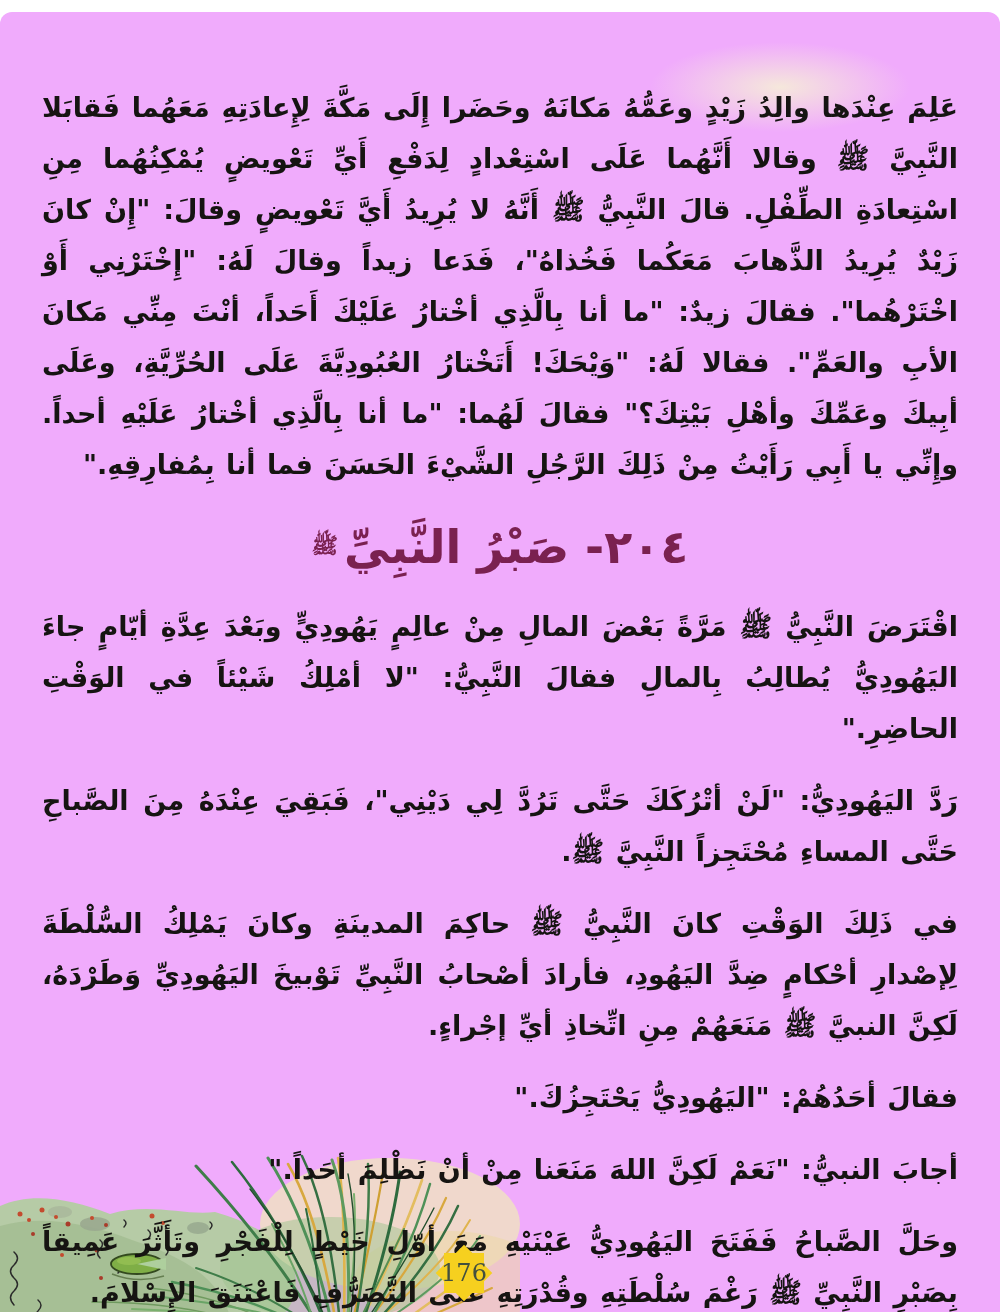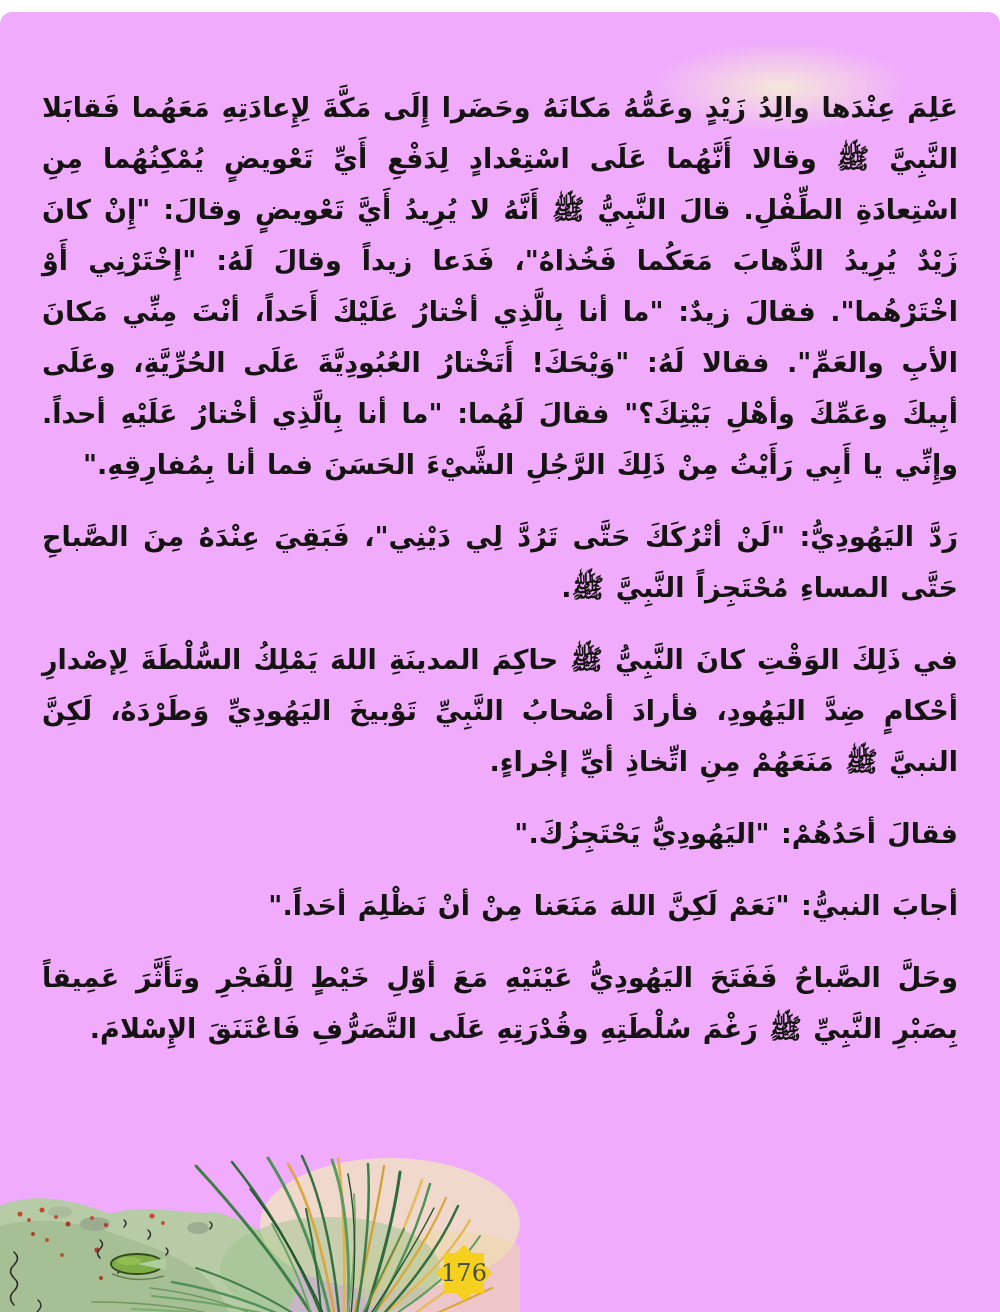--- a/index.html
+++ b/index.html
@@ -84,23 +84,25 @@
 </head>
 <body>
 
 <div class="page">
 
   <div class="cream-smudge"></div>
 
   <div class="text-area">
     <p class="para">عَلِمَ عِنْدَها والِدُ زَيْدٍ وعَمُّهُ مَكانَهُ وحَضَرا إِلَى مَكَّةَ لِإِعادَتِهِ مَعَهُما فَقابَلا النَّبِيَّ ﷺ وقالا أَنَّهُما عَلَى اسْتِعْدادٍ لِدَفْعِ أَيِّ تَعْويضٍ يُمْكِنُهُما مِنِ اسْتِعادَةِ الطِّفْلِ. قالَ النَّبِيُّ ﷺ أَنَّهُ لا يُرِيدُ أَيَّ تَعْويضٍ وقالَ: "إِنْ كانَ زَيْدٌ يُرِيدُ الذَّهابَ مَعَكُما فَخُذاهُ"، فَدَعا زيداً وقالَ لَهُ: "إِخْتَرْنِي أَوْ اخْتَرْهُما". فقالَ زيدٌ: "ما أنا بِالَّذِي أخْتارُ عَلَيْكَ أَحَداً، أنْتَ مِنِّي مَكانَ الأبِ والعَمِّ". فقالا لَهُ: "وَيْحَكَ! أَتَخْتارُ العُبُودِيَّةَ عَلَى الحُرِّيَّةِ، وعَلَى أبِيكَ وعَمِّكَ وأهْلِ بَيْتِكَ؟" فقالَ لَهُما: "ما أنا بِالَّذِي أخْتارُ عَلَيْهِ أحداً. وإِنِّي يا أَبِي رَأَيْتُ مِنْ ذَلِكَ الرَّجُلِ الشَّيْءَ الحَسَنَ فما أنا بِمُفارِقِهِ."</p>
 
-
+    <h1 class="heading"><span>٢٠٤- صَبْرُ النَّبِيِّ</span><span class="honorific">ﷺ</span></h1>
+
+    <p class="para">اقْتَرَضَ النَّبِيُّ ﷺ مَرَّةً بَعْضَ المالِ مِنْ عالِمٍ يَهُودِيٍّ وبَعْدَ عِدَّةِ أيّامٍ جاءَ اليَهُودِيُّ يُطالِبُ بِالمالِ فقالَ النَّبِيُّ: "لا أمْلِكُ شَيْئاً في الوَقْتِ الحاضِرِ."</p>
     <p class="para">رَدَّ اليَهُودِيُّ: "لَنْ أتْرُكَكَ حَتَّى تَرُدَّ لِي دَيْنِي"، فَبَقِيَ عِنْدَهُ مِنَ الصَّباحِ حَتَّى المساءِ مُحْتَجِزاً النَّبِيَّ ﷺ.</p>
-    <p class="para">في ذَلِكَ الوَقْتِ كانَ النَّبِيُّ ﷺ حاكِمَ المدينَةِ اللهَ يَمْلِكُ السُّلْطَةَ لِإصْدارِ أحْكامٍ ضِدَّ اليَهُودِ، فأرادَ أصْحابُ النَّبِيِّ تَوْبيخَ اليَهُودِيِّ وَطَرْدَهُ، لَكِنَّ النبيَّ ﷺ مَنَعَهُمْ مِنِ اتِّخاذِ أيِّ إجْراءٍ.</p>
+    <p class="para">في ذَلِكَ الوَقْتِ كانَ النَّبِيُّ ﷺ حاكِمَ المدينَةِ وكانَ يَمْلِكُ السُّلْطَةَ لِإصْدارِ أحْكامٍ ضِدَّ اليَهُودِ، فأرادَ أصْحابُ النَّبِيِّ تَوْبيخَ اليَهُودِيِّ وَطَرْدَهُ، لَكِنَّ النبيَّ ﷺ مَنَعَهُمْ مِنِ اتِّخاذِ أيِّ إجْراءٍ.</p>
     <p class="para">فقالَ أحَدُهُمْ: "اليَهُودِيُّ يَحْتَجِزُكَ."</p>
     <p class="para">أجابَ النبيُّ: "نَعَمْ لَكِنَّ اللهَ مَنَعَنا مِنْ أنْ نَظْلِمَ أحَداً."</p>
     <p class="para">وحَلَّ الصَّباحُ فَفَتَحَ اليَهُودِيُّ عَيْنَيْهِ مَعَ أوّلِ خَيْطٍ لِلْفَجْرِ وتَأَثَّرَ عَمِيقاً بِصَبْرِ النَّبِيِّ ﷺ رَغْمَ سُلْطَتِهِ وقُدْرَتِهِ عَلَى التَّصَرُّفِ فَاعْتَنَقَ الإِسْلامَ.</p>
   </div>
 
   <svg class="illustration" viewBox="0 0 520 170" aria-hidden="true">
 
     <g>
       <path d="M0,52 C30,38 70,44 110,60 C150,48 185,62 215,58 C258,70 290,92 295,120 C300,150 280,170 260,170 L0,170 Z" fill="#b6cba6"></path>
       <path d="M0,72 C40,60 92,70 132,86 C180,102 222,122 232,170 L0,170 Z" fill="#a3bd92" opacity="0.85"></path>

